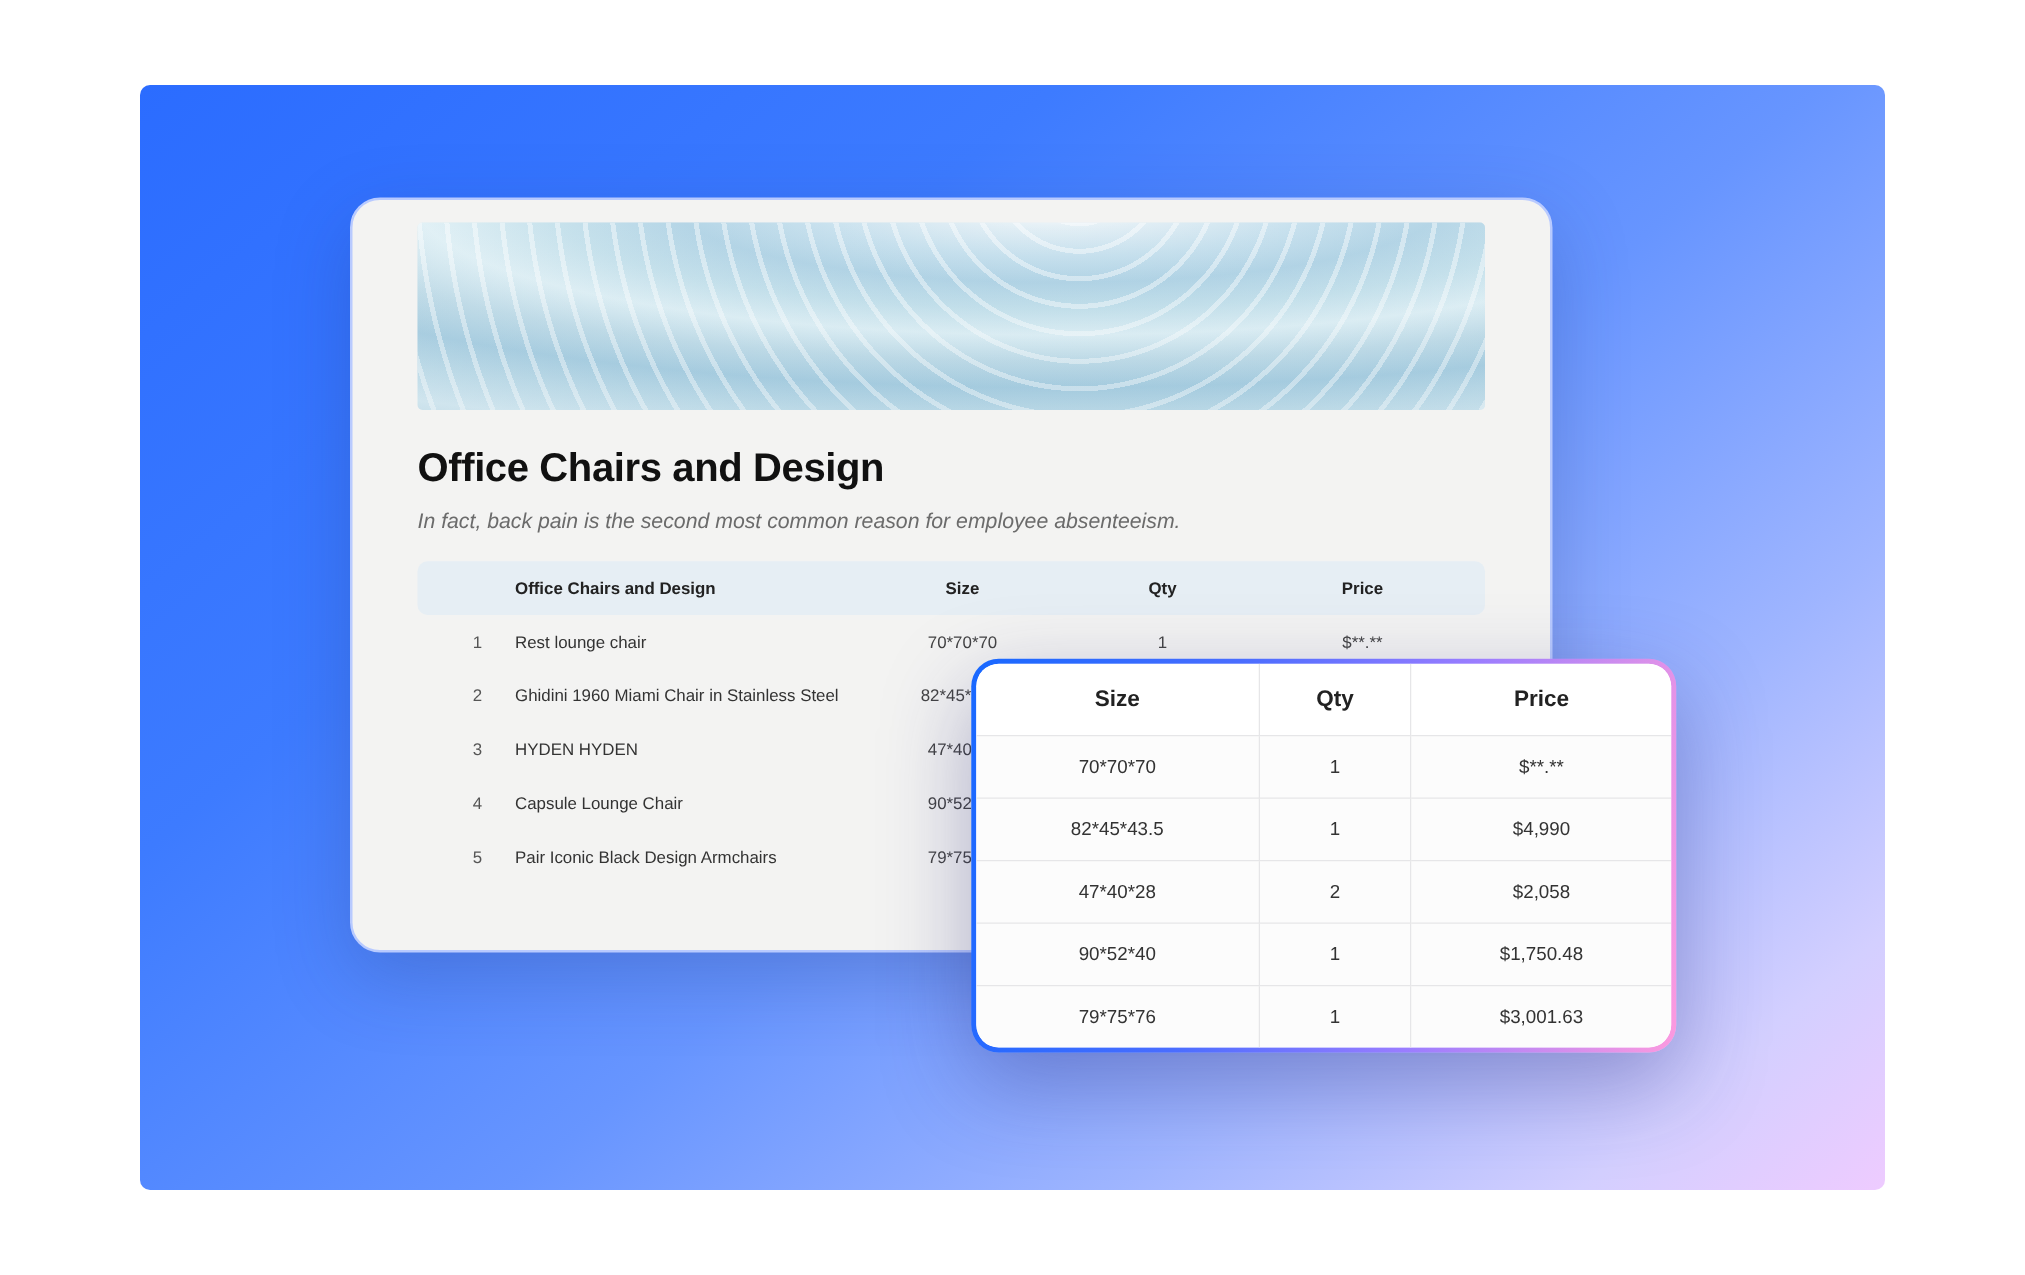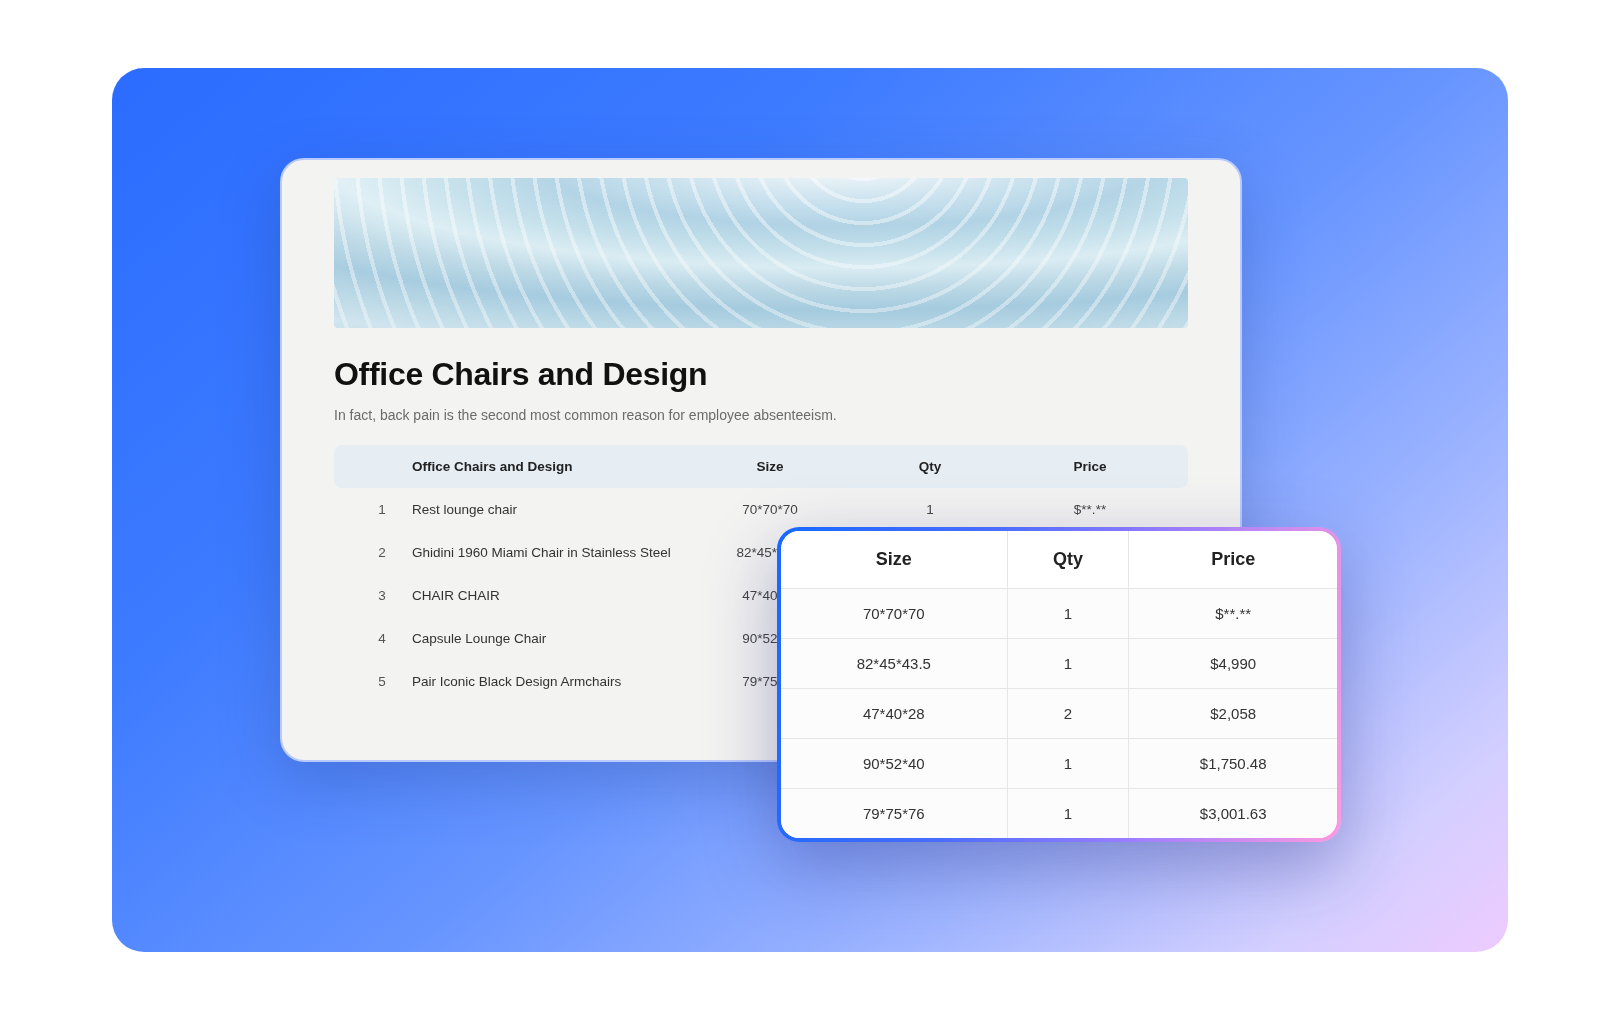--- a/index.html
+++ b/index.html
@@ -8,21 +8,21 @@
     width: 1620px;
     height: 1020px;
     background: #fff;
     display: flex;
     align-items: center;
     justify-content: center;
   }
   .stage {
     width: 1396px;
     height: 884px;
-    border-radius: 32px;
+    border-radius: 8px;
     background: linear-gradient(140deg, #2b6cff 0%, #3d7bff 30%, #6795ff 55%, #9fb5ff 75%, #d3cfff 90%, #eecbff 100%);
     position: relative;
     overflow: hidden;
   }
 
   
   .doc-card {
     position: absolute;
     left: 168px;
     top: 90px;
@@ -78,22 +78,23 @@
   }
   .byline {
     margin-top: 18px;
     font-size: 13.5px;
     color: #222;
   }
   .byline .author { font-weight: 700; margin-right: 16px; }
   .byline .date { color: #666; }
   .subtitle {
     margin-top: 14px;
-    font-size: 14px;
+    font-size: 17px;
     color: #6b6b6b;
+    font-style: italic;
   }
 
   
   .mtable {
     margin-top: 22px;
     width: 100%;
   }
   .mhead {
     display: grid;
     grid-template-columns: 60px 1fr 160px 160px 160px;
@@ -194,21 +195,21 @@
       </div>
       <div class="mrow">
         <div class="idx">2</div>
         <div class="nm">Ghidini 1960 Miami Chair in Stainless Steel</div>
         <div class="sz">82*45*43.5</div>
         <div class="qt"></div>
         <div class="pr"></div>
       </div>
       <div class="mrow">
         <div class="idx">3</div>
-        <div class="nm">CHAIR CHAIR</div>
+        <div class="nm">HYDEN HYDEN</div>
         <div class="sz">47*40*28</div>
         <div class="qt"></div>
         <div class="pr"></div>
       </div>
       <div class="mrow">
         <div class="idx">4</div>
         <div class="nm">Capsule Lounge Chair</div>
         <div class="sz">90*52*40</div>
         <div class="qt"></div>
         <div class="pr"></div>

